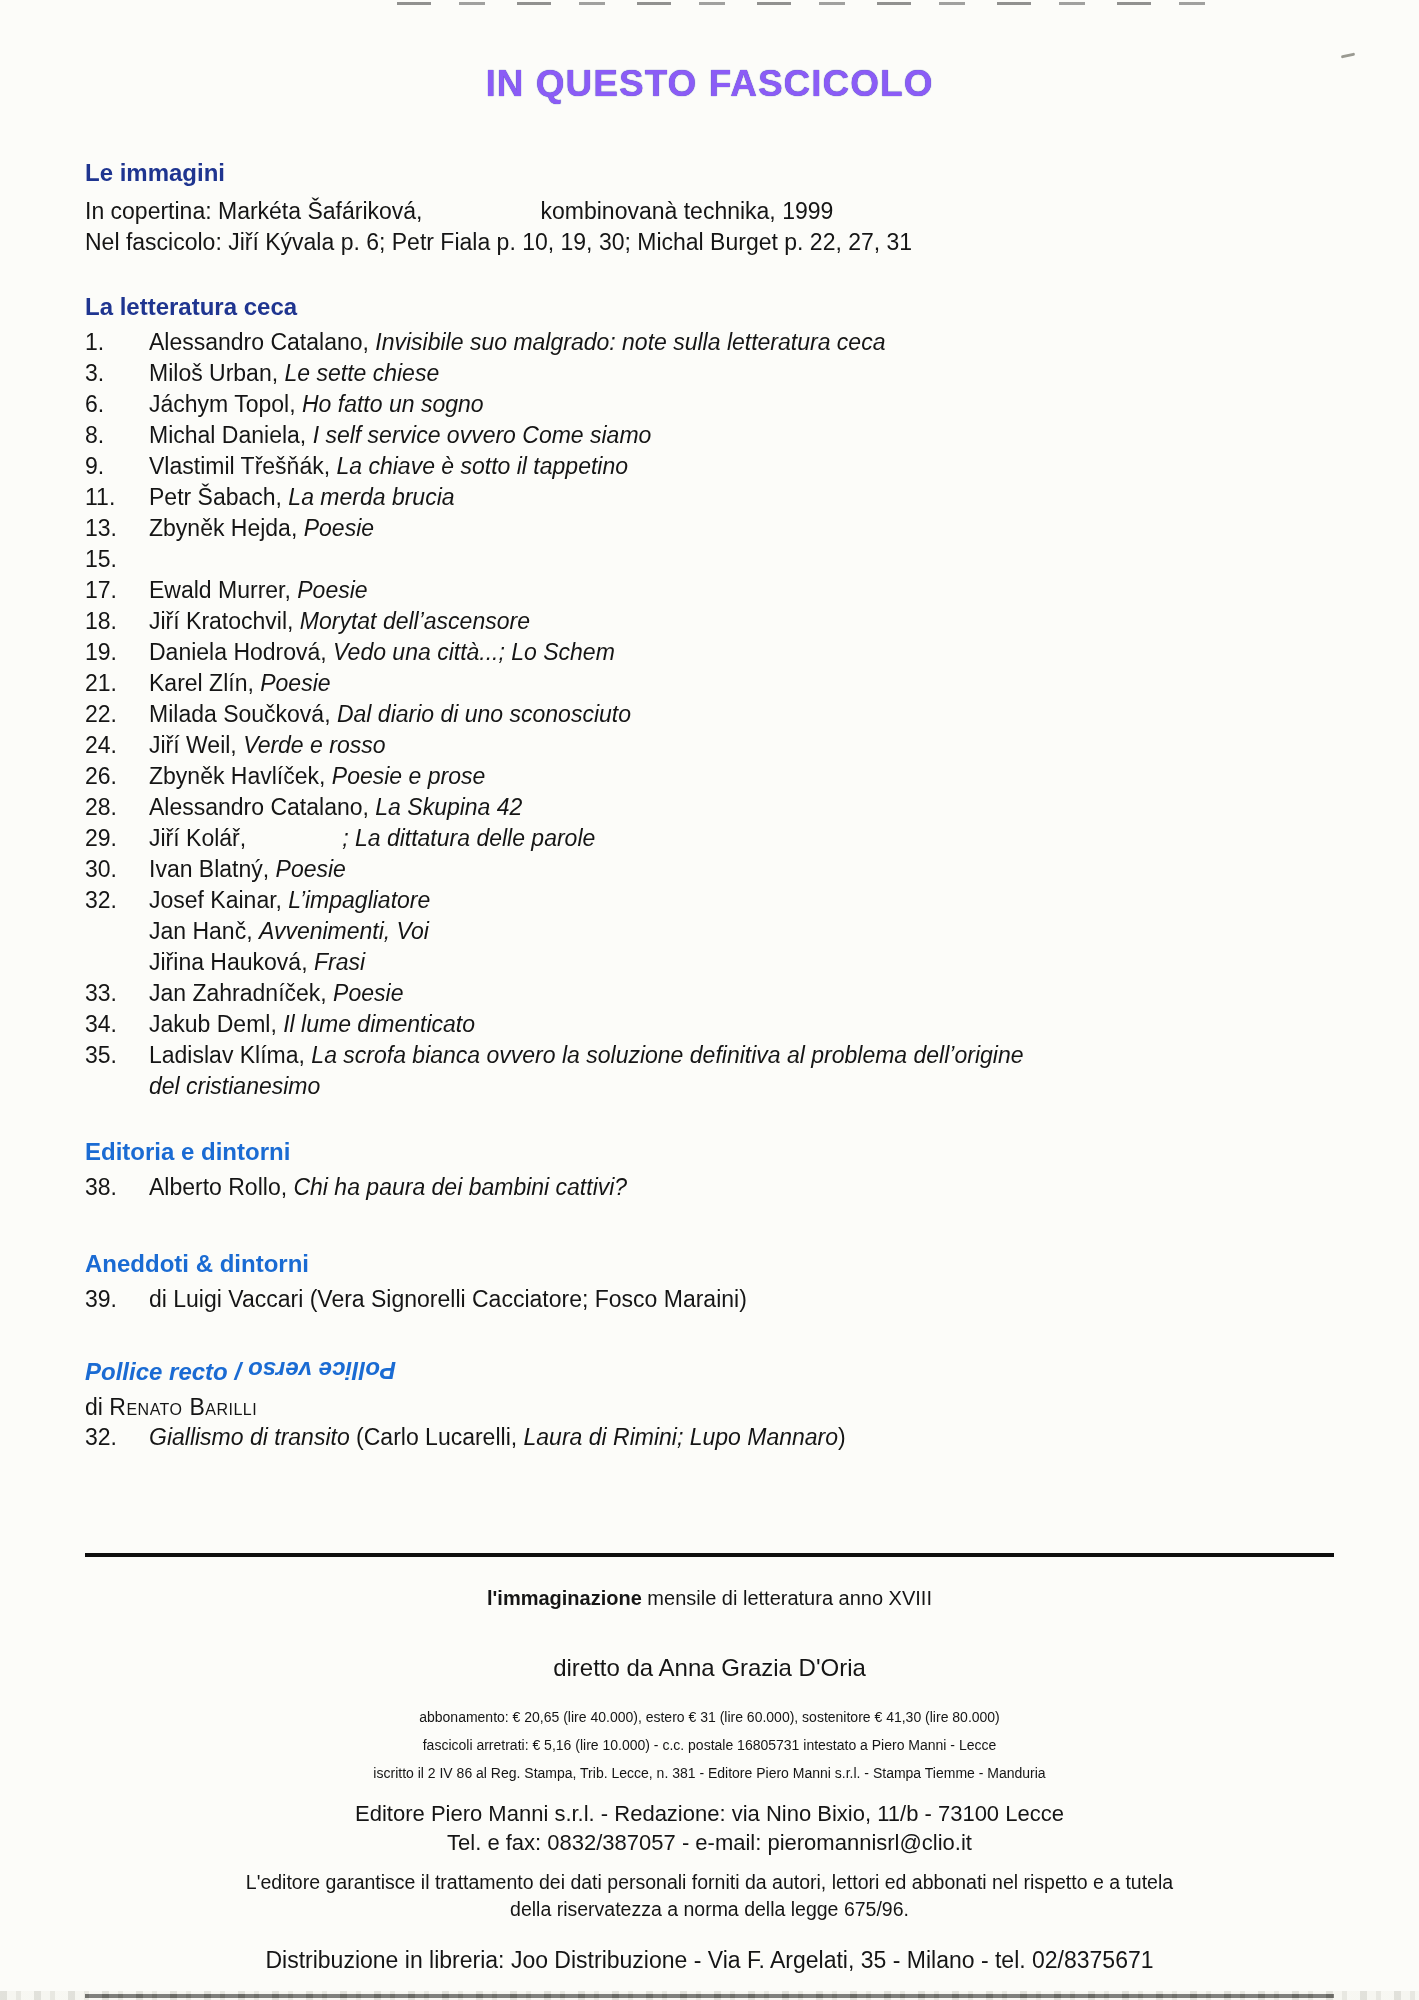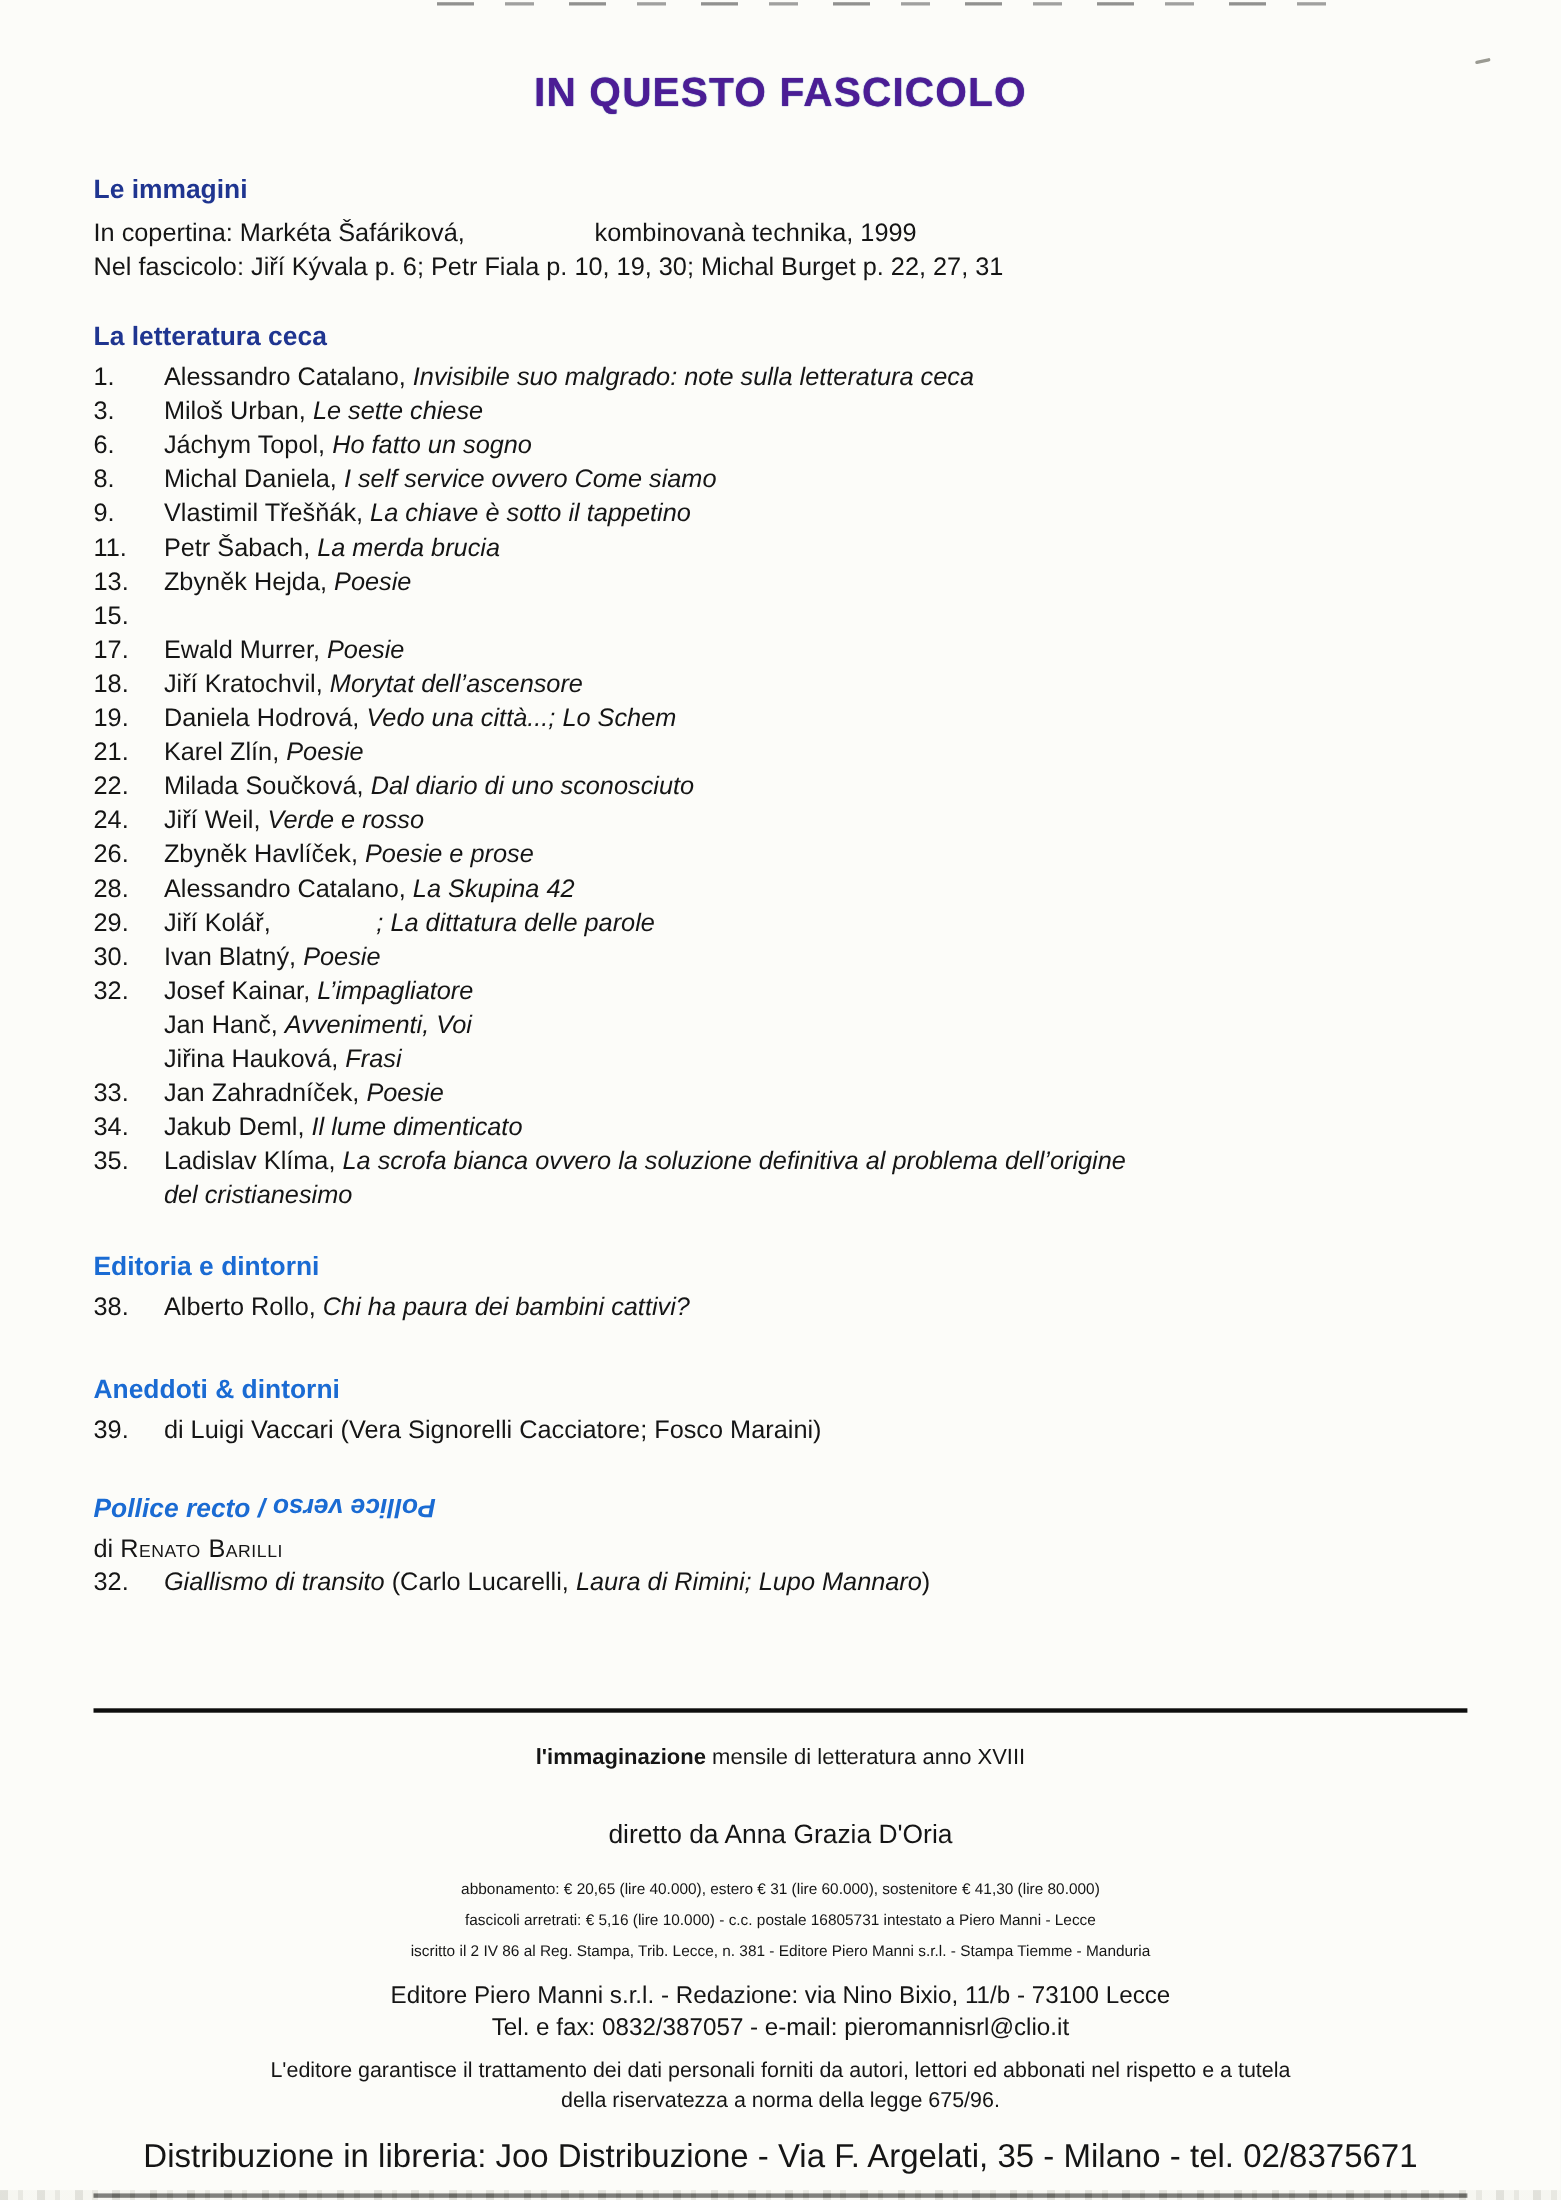--- a/index.html
+++ b/index.html
@@ -18,21 +18,21 @@
   }
   .scan-corner { position:absolute; top:54px; right:64px; width:14px; height:3px; background:#9a9a92; border-radius:2px; transform:rotate(-12deg); }
   .scan-bottom {
     position:absolute; bottom:0; left:0; width:100%; height:9px; opacity:.5;
     background:repeating-linear-gradient(90deg,#c7c7bd 0 7px, #f0f0e8 7px 16px, #d4d4ca 16px 21px, #f3f3ec 21px 34px);
   }
 
   .title {
     margin:64px 0 0; text-align:center;
     font-size:37px; line-height:40px; font-weight:bold; letter-spacing:1px;
-    color:#4c1d95; text-shadow:0 0 1px #16308f;
+    color:#8b5cf6; text-shadow:0 0 1px #16308f;
   }
 
   .section-heading { font-weight:bold; font-size:24px; line-height:30px; }
   .hd-navy  { color:#1f3590; }
   .hd-blue  { color:#1a6bd3; }
   .hd-italic { font-style:italic; }
 
   .images-section { margin-top:54px; }
   .images-section .section-heading { margin-bottom:8px; }
   .cover-spacer { display:inline-block; width:118px; }
@@ -55,21 +55,21 @@
   .seg-flipped-italic { display:inline-block; transform:rotate(180deg); transform-origin:50% 46%; font-style:italic; }
 
   .footer { margin-top:100px; text-align:center; }
   .rule { height:4px; background:#0e0e0e; }
   .masthead { margin-top:26px; font-size:20px; }
   .masthead-bold { font-weight:bold; }
   .directed { margin-top:38px; font-size:24px; }
   .subs { margin-top:20px; font-size:14px; line-height:28px; }
   .pub { margin-top:12px; font-size:22px; line-height:29px; }
   .privacy { margin-top:12px; font-size:19.5px; line-height:27px; }
-  .distribution { margin-top:22px; font-size:30px; }
+  .distribution { margin-top:22px; font-size:23px; }
   .rule-bottom { margin-top:18px; }
 </style>
 </head>
 <body>
 
 <div class="page">
   <div class="scan-top"></div>
   <div class="scan-corner"></div>
 
   <div class="content">

